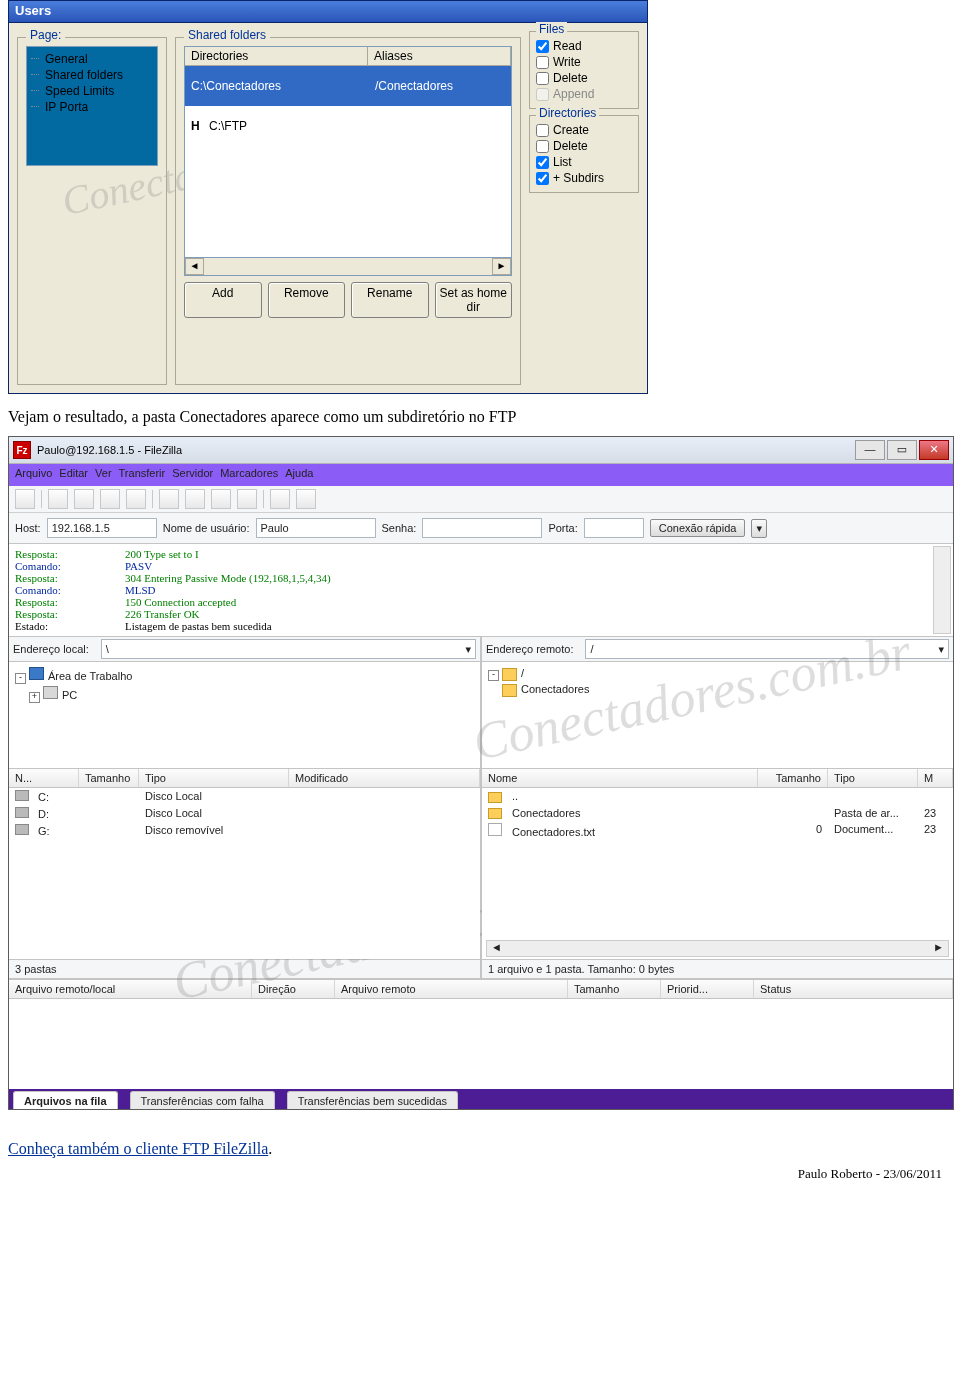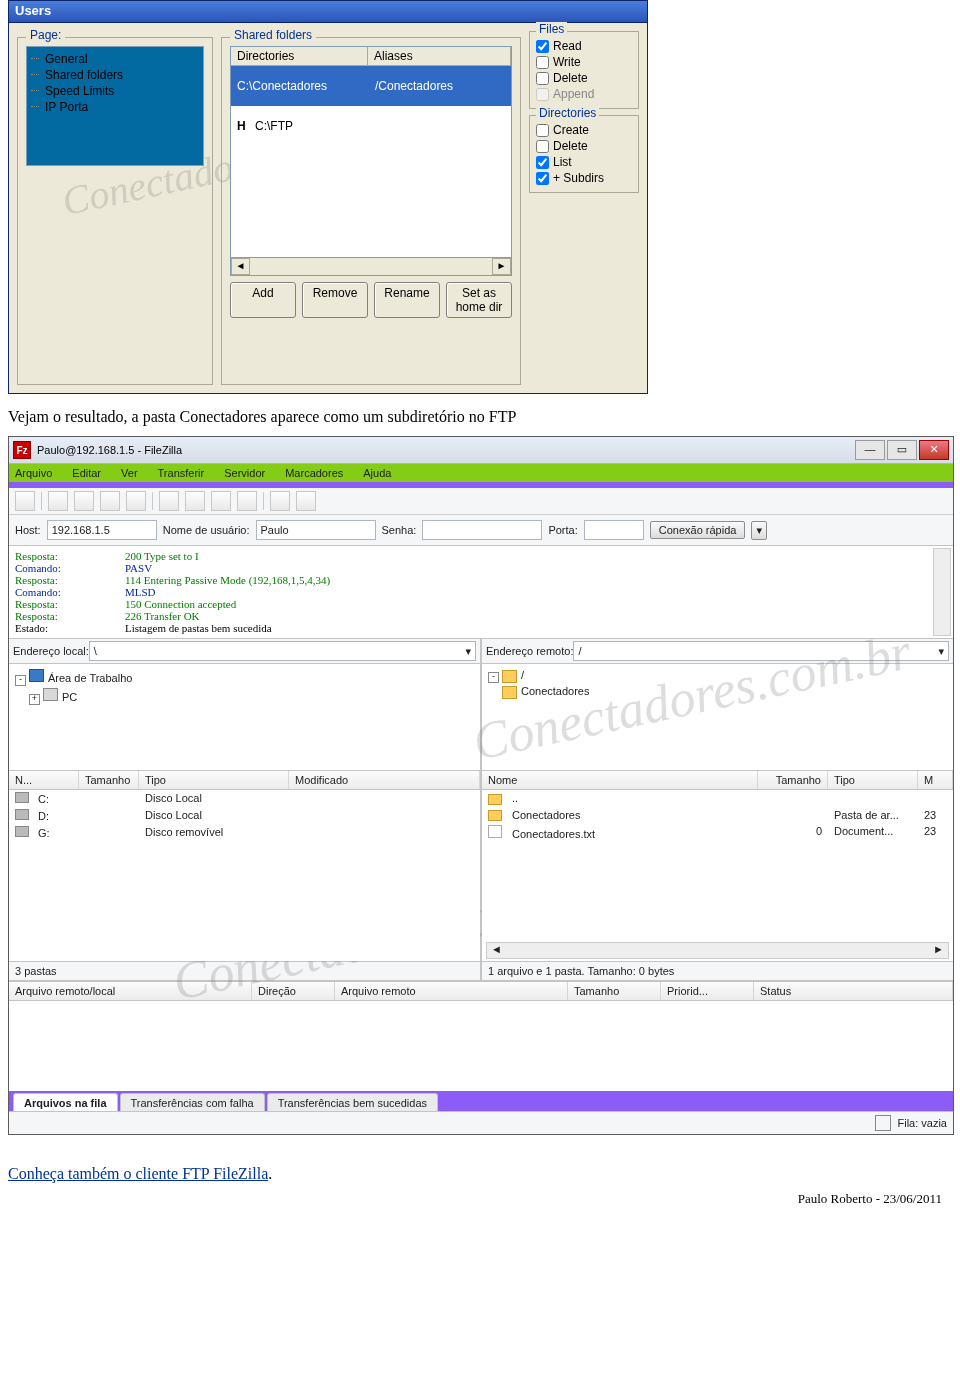--- a/index.html
+++ b/index.html
@@ -3,21 +3,21 @@
 <meta charset="utf-8">
 <style>
   html,body{margin:0;padding:0;font-family:"Segoe UI",Tahoma,Arial,sans-serif;font-size:12px;color:#000;background:#fff}
   body{width:960px}
   
   .shot1{width:640px;margin:0 0 6px 8px;box-sizing:border-box}
   .titlebar{background:linear-gradient(#4a7edc,#2a55b8);color:#fff;font-weight:bold;padding:2px 6px 4px 6px;font-size:13px;border:1px solid #0a246a;border-bottom:0}
   .win-body{background:#ece9d8;border:1px solid #0a246a;padding:8px;display:flex;gap:8px;position:relative}
   .groupbox{border:1px solid #aca899;padding:8px 8px 8px 8px;position:relative;margin-top:6px}
   .groupbox .legend{position:absolute;top:-10px;left:8px;background:#ece9d8;padding:0 4px;color:#003399;font-size:12px}
-  .pg-left{width:196px}
+  .pg-left{width:150px}
   .pg-left .groupbox{height:330px}
   .tree-simple{background:#0369a1;border:1px solid #7f9db9;height:110px;padding:4px}
   .tree-simple div{padding:1px 0 1px 14px;position:relative}
   .tree-simple div::before{content:"";position:absolute;left:0;top:7px;width:8px;border-top:1px dotted #888}
   .pg-mid{flex:1}
   .shared-box{height:330px}
   .dirlist{border:1px solid #7f9db9;background:#fff;height:210px;display:flex;flex-direction:column}
   .dirlist .hdr{display:flex;background:#ece9d8;border-bottom:1px solid #aca899}
   .dirlist .hdr span{padding:2px 6px;border-right:1px solid #aca899}
   .dl-col1{flex:1}.dl-col2{width:130px}
@@ -38,56 +38,56 @@
   
   .caption{font-family:Georgia,serif;font-size:16px;margin:14px 8px 10px 8px}
   
   .shot2{width:944px;margin:0 8px;border:1px solid #5b5b5b;background:#f0f0f0;font-size:11px;color:#222}
   .fz-titlebar{background:linear-gradient(#e7eef7,#d6dde7);display:flex;align-items:center;padding:3px 4px;border-bottom:1px solid #b4b4b4}
   .fz-titlebar .ico{width:16px;height:16px;background:#c00;color:#fff;font-weight:bold;font-size:10px;display:flex;align-items:center;justify-content:center;margin-right:6px;border:1px solid #800}
   .fz-titlebar .ttl{flex:1;color:#000}
   .win-ctrls{display:flex;gap:2px}
   .win-ctrls span{width:28px;height:18px;text-align:center;border:1px solid #9a9a9a;background:#e6e6e6;font-size:11px;line-height:16px}
   .win-ctrls .close{background:linear-gradient(#e78,#c33926);color:#fff;border-color:#900}
-  .menubar{background:#84cc16;padding:3px 6px;display:flex;gap:20px;border-bottom:6px solid #8b5cf6}
+  .menubar{background:#8b5cf6;padding:3px 6px;display:flex;gap:7px;border-bottom:4px solid #8b5cf6}
   .toolbar{background:#f5f6f7;padding:3px 6px;display:flex;gap:6px;border-bottom:1px solid #d0d0d0;align-items:center}
   .tb-ico{width:18px;height:18px;border:1px solid #c8c8c8;background:linear-gradient(#fefefe,#e8e8e8)}
   .tb-sep{width:1px;height:18px;background:#c8c8c8}
   .quickbar{display:flex;align-items:center;gap:6px;padding:5px 6px;background:#f5f6f7;border-bottom:1px solid #c4c4c4}
   .quickbar label{color:#222}
   .qin{border:1px solid #aeb6bf;background:#fff;height:18px;padding:0 4px;font-size:11px;display:inline-flex;align-items:center}
   .qbtn{border:1px solid #8d8d8d;background:linear-gradient(#fafafa,#dcdcdc);padding:2px 8px;border-radius:2px;font-size:11px}
   .log{background:#fff;border-bottom:1px solid #c4c4c4;padding:4px 6px;font-family:Tahoma;font-size:11px;position:relative}
   .log .line{display:flex}
   .log .tag{width:110px;color:#008000}
   .log .res{color:#008000}.log .cmd{color:#0028a0}.log .st{color:#000}
   .log .scroll-v{position:absolute;right:2px;top:2px;bottom:2px;width:16px;background:#eee;border:1px solid #ccc}
   .panes{display:flex;border-bottom:1px solid #c4c4c4}
   .pane-l{width:50%;border-right:2px solid #c4c4c4;display:flex;flex-direction:column}
   .pane-r{width:50%;display:flex;flex-direction:column}
-  .addr{display:flex;align-items:center;gap:0;padding:2px 4px;background:#f5f6f7;border-bottom:1px solid #c4c4c4}
+  .addr{display:flex;align-items:center;gap:12px;padding:2px 4px;background:#f5f6f7;border-bottom:1px solid #c4c4c4}
   .addr .inp{flex:1;border:1px solid #aeb6bf;background:#fff;height:18px;padding:0 4px;display:flex;align-items:center;justify-content:space-between}
   .tree{background:#fff;height:98px;padding:4px 6px;border-bottom:1px solid #c4c4c4}
   .tree div{padding:1px 0}
   .tree .lvl1{padding-left:14px}
   .expander{display:inline-block;width:9px;height:9px;border:1px solid #888;text-align:center;line-height:7px;font-size:9px;margin-right:3px}
   .folder-ico{display:inline-block;width:13px;height:11px;background:#fdcf5a;border:1px solid #c89b2b;margin-right:4px;vertical-align:middle}
   .list{background:#fff;flex:1;min-height:190px;position:relative}
   .list .h{display:flex;background:linear-gradient(#fcfcfc,#ebebeb);border-bottom:1px solid #c4c4c4}
   .list .h span{padding:3px 6px;border-right:1px solid #d6d6d6;box-sizing:border-box}
   .list .r{display:flex}
   .list .r span{padding:2px 6px;box-sizing:border-box}
   .c-n{width:70px}.c-s{width:60px}.c-t{width:150px}.c-m{flex:1}
   .cr-name{flex:1}.cr-size{width:70px;text-align:right}.cr-type{width:90px}.cr-mod{width:35px}
   .drv{display:inline-block;width:13px;height:11px;border:1px solid #888;background:#bababa;margin-right:3px}
   .status-strip{background:#f5f6f7;border-top:1px solid #c4c4c4;padding:3px 6px}
   .queue-h{display:flex;background:linear-gradient(#fcfcfc,#ebebeb);border-top:1px solid #c4c4c4;border-bottom:1px solid #c4c4c4}
   .queue-h span{padding:3px 6px;border-right:1px solid #d6d6d6}
   .queue-body{background:#fff;height:90px}
-  .tabs{display:flex;background:#8b5cf6;padding:2px 4px 0 4px;gap:2px}
+  .tabs{display:flex;background:#4c1d95;padding:2px 4px 0 4px;gap:12px}
   .tab{border:1px solid #c4c4c4;border-bottom:none;background:#ebebeb;padding:3px 10px 2px 10px;border-radius:3px 3px 0 0;font-size:11px}
   .tab.active{background:#fff;font-weight:bold}
   .footbar{display:flex;justify-content:flex-end;align-items:center;gap:6px;padding:3px 6px;border-top:1px solid #c4c4c4;background:#f5f6f7}
   
   .linkrow{font-family:Georgia,serif;font-size:16px;margin:30px 8px 0 8px}
   .linkrow a{color:#003399}
   .sigrow{font-family:Georgia,serif;font-size:13px;text-align:right;margin:8px 18px 8px 0}
   
   .wm{position:absolute;color:rgba(120,120,120,.25);font-style:italic;font-size:40px;font-family:Georgia;transform:rotate(-12deg);pointer-events:none}
   .shot1 .wm{left:50px;top:120px}
@@ -250,21 +250,21 @@
     <div class="line">
         <span class="tag res">Resposta:</span>
         <span class="res">200 Type set to I</span>
       </div>
     <div class="line">
         <span class="tag cmd">Comando:</span>
         <span class="cmd">PASV</span>
       </div>
     <div class="line">
         <span class="tag res">Resposta:</span>
-        <span class="res">114 Entering Passive Mode (192,168,1,5,4,34)</span>
+        <span class="res">304 Entering Passive Mode (192,168,1,5,4,34)</span>
       </div>
     <div class="line">
         <span class="tag cmd">Comando:</span>
         <span class="cmd">MLSD</span>
       </div>
     <div class="line">
         <span class="tag res">Resposta:</span>
         <span class="res">150 Connection accepted</span>
       </div>
     <div class="line">
@@ -373,22 +373,18 @@
     <span style="width:80px">Tamanho</span>
     <span style="width:80px">Priorid...</span>
     <span style="flex:1">Status</span>
   </div>
   <div class="queue-body"></div>
   <div class="tabs">
     <span class="tab active">Arquivos na fila</span>
     <span class="tab">Transferências com falha</span>
     <span class="tab">Transferências bem sucedidas</span>
   </div>
-  <div class="footbar">
-    <span style="width:14px;height:14px;border:1px solid #888;display:inline-block"></span>
-    <span>Fila: vazia</span>
-  </div>
 </div>
 
 <div class="linkrow">
   <a href="#"><span>Conheça também o cliente FTP FileZilla</span></a><span>.</span>
 </div>
 <div class="sigrow">Paulo Roberto - 23/06/2011</div>
 
 </body></html>

